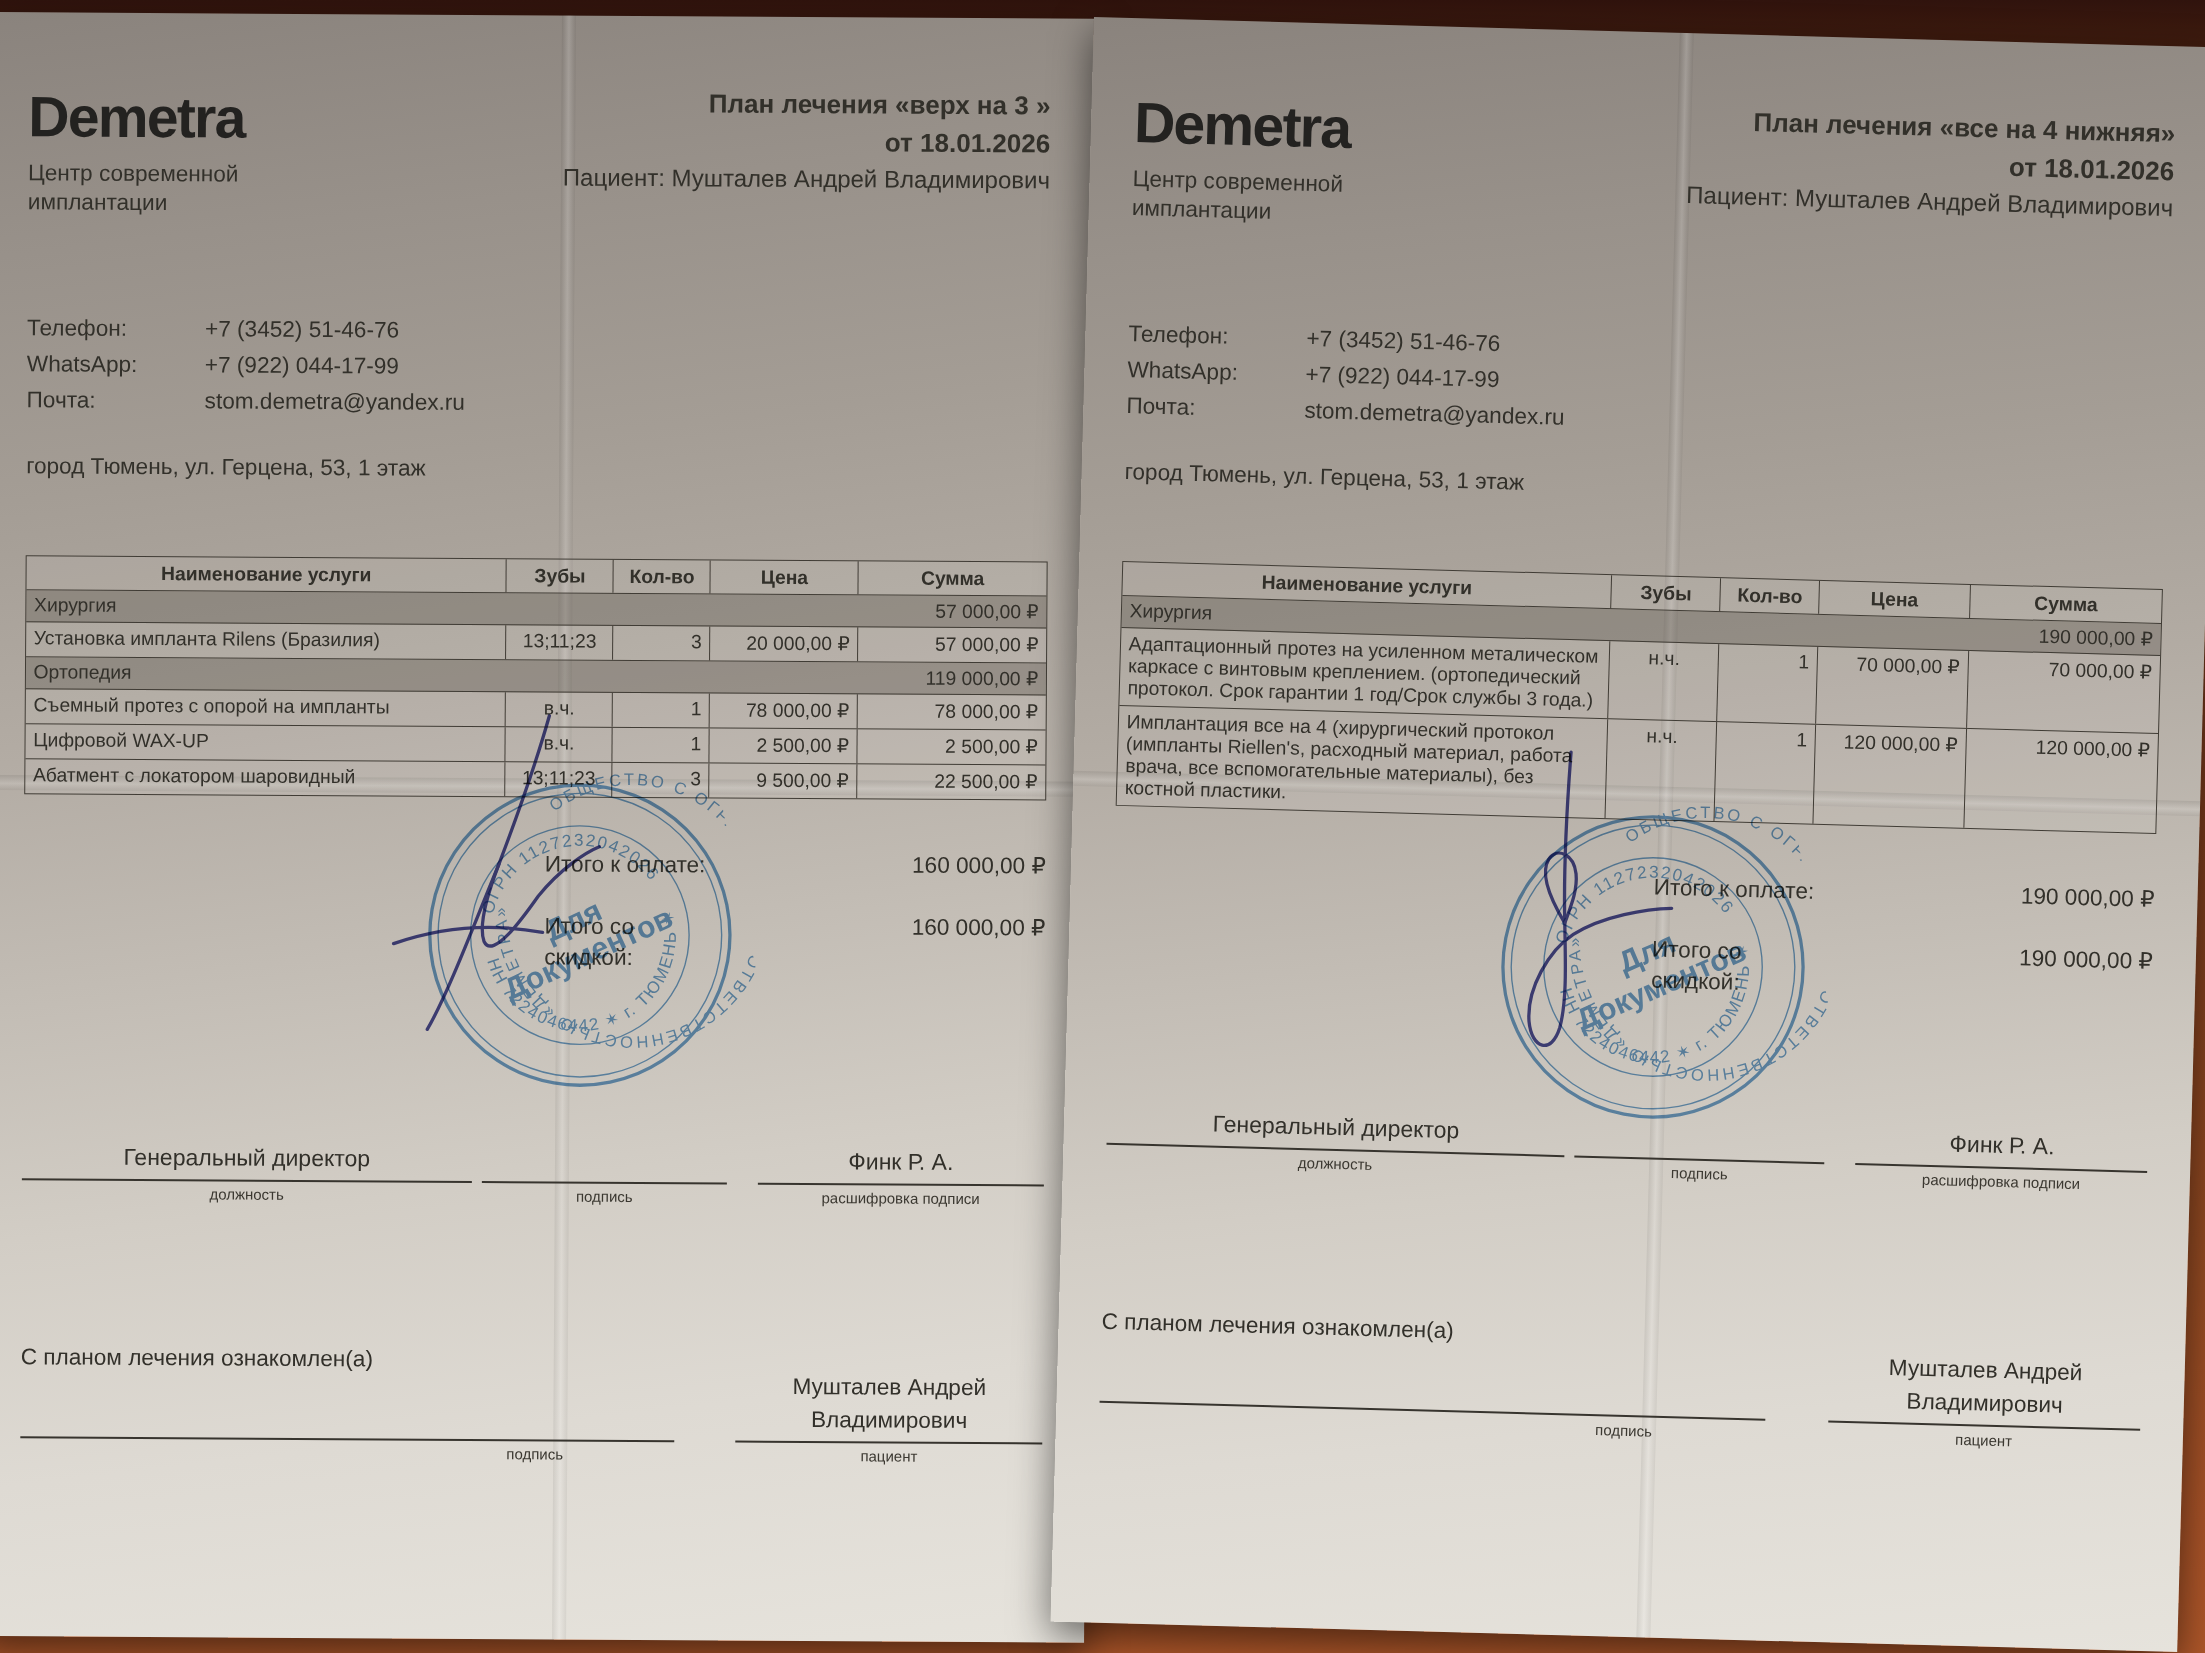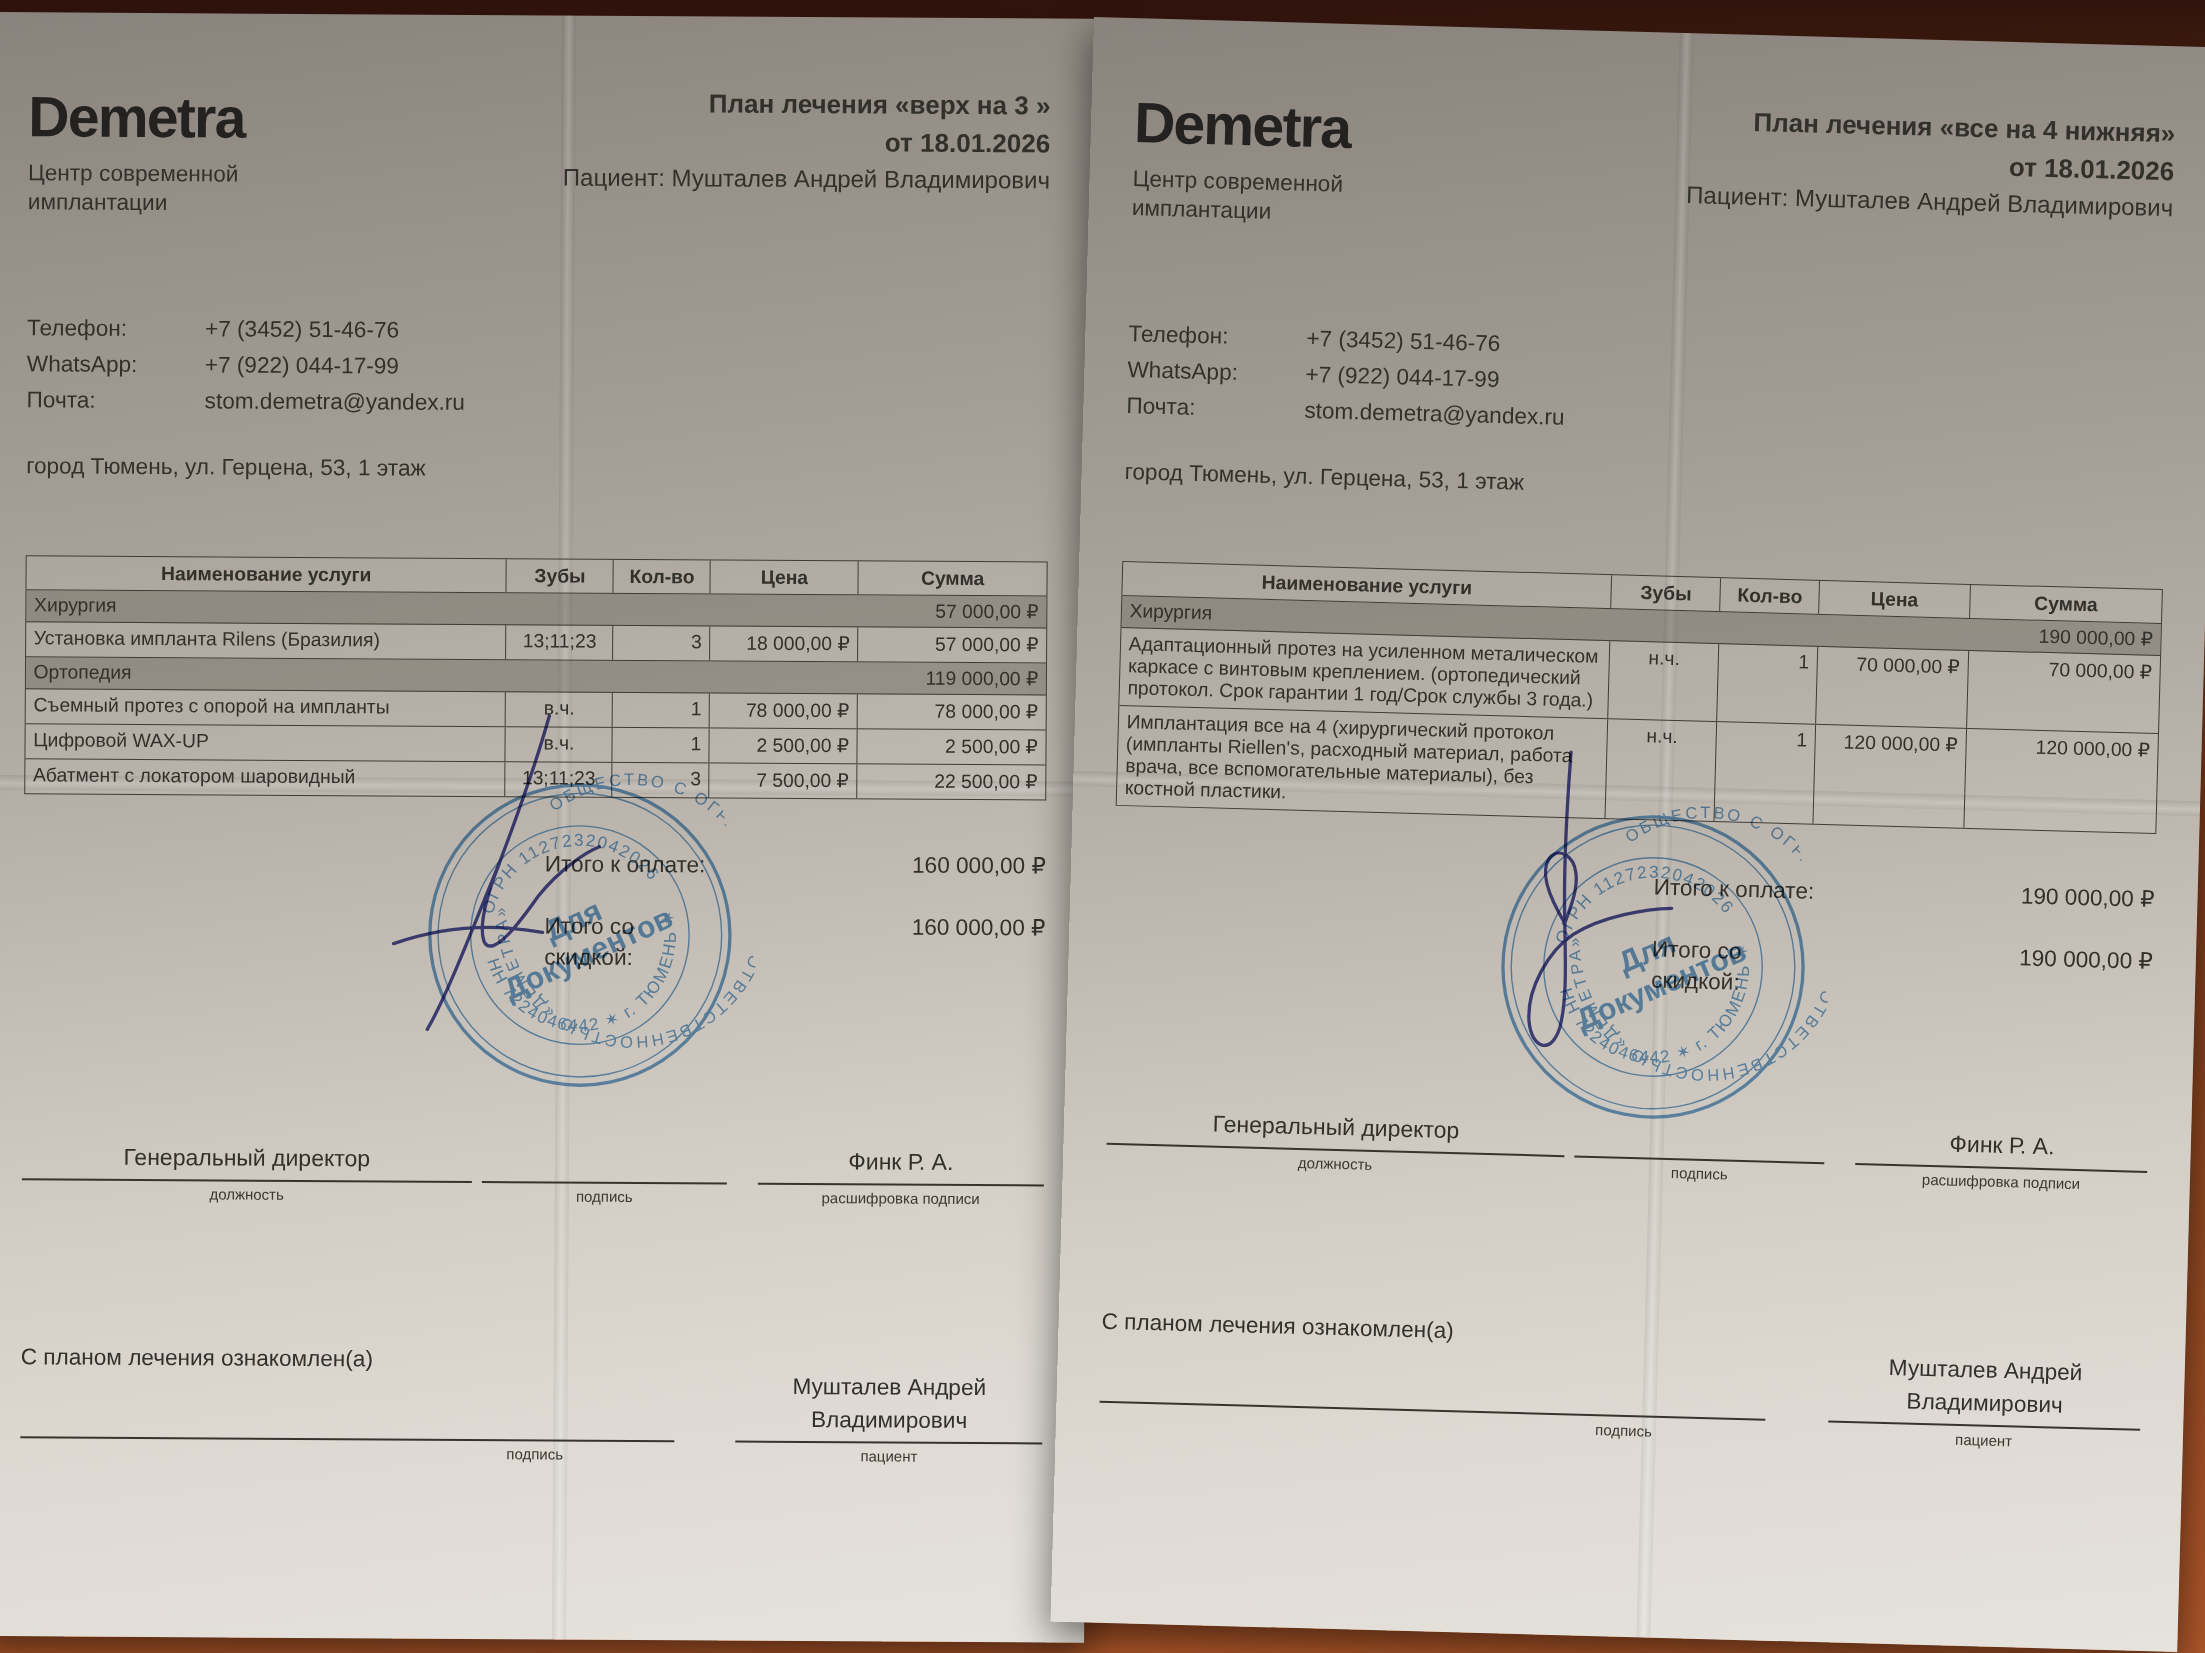--- a/index.html
+++ b/index.html
@@ -125,21 +125,21 @@
           <div class="cell cl-sum" style="text-align:center">Сумма</div>
         </div>
         <div class="trow section">
           <span>Хирургия</span>
           <span class="sec-sum">57 000,00 ₽</span>
         </div>
         <div class="trow">
           <div class="cell cl-name">Установка импланта Rilens (Бразилия)</div>
           <div class="cell cl-teeth">13;11;23</div>
           <div class="cell cl-qty">3</div>
-          <div class="cell cl-price">18 000,00 ₽</div>
+          <div class="cell cl-price">20 000,00 ₽</div>
           <div class="cell cl-sum">57 000,00 ₽</div>
         </div>
         <div class="trow section">
           <span>Ортопедия</span>
           <span class="sec-sum">119 000,00 ₽</span>
         </div>
         <div class="trow">
           <div class="cell cl-name">Съемный протез с опорой на импланты</div>
           <div class="cell cl-teeth">в.ч.</div>
           <div class="cell cl-qty">1</div>
@@ -150,21 +150,21 @@
           <div class="cell cl-name">Цифровой WAX-UP</div>
           <div class="cell cl-teeth">в.ч.</div>
           <div class="cell cl-qty">1</div>
           <div class="cell cl-price">2 500,00 ₽</div>
           <div class="cell cl-sum">2 500,00 ₽</div>
         </div>
         <div class="trow">
           <div class="cell cl-name">Абатмент с локатором шаровидный</div>
           <div class="cell cl-teeth">13;11;23</div>
           <div class="cell cl-qty">3</div>
-          <div class="cell cl-price">7 500,00 ₽</div>
+          <div class="cell cl-price">9 500,00 ₽</div>
           <div class="cell cl-sum">22 500,00 ₽</div>
         </div>
       </div>
 
       <div class="totals">
         <div class="t-row">
           <div class="t-label">Итого к оплате:</div>
           <div class="t-value">160 000,00 ₽</div>
         </div>
         <div class="t-row">

